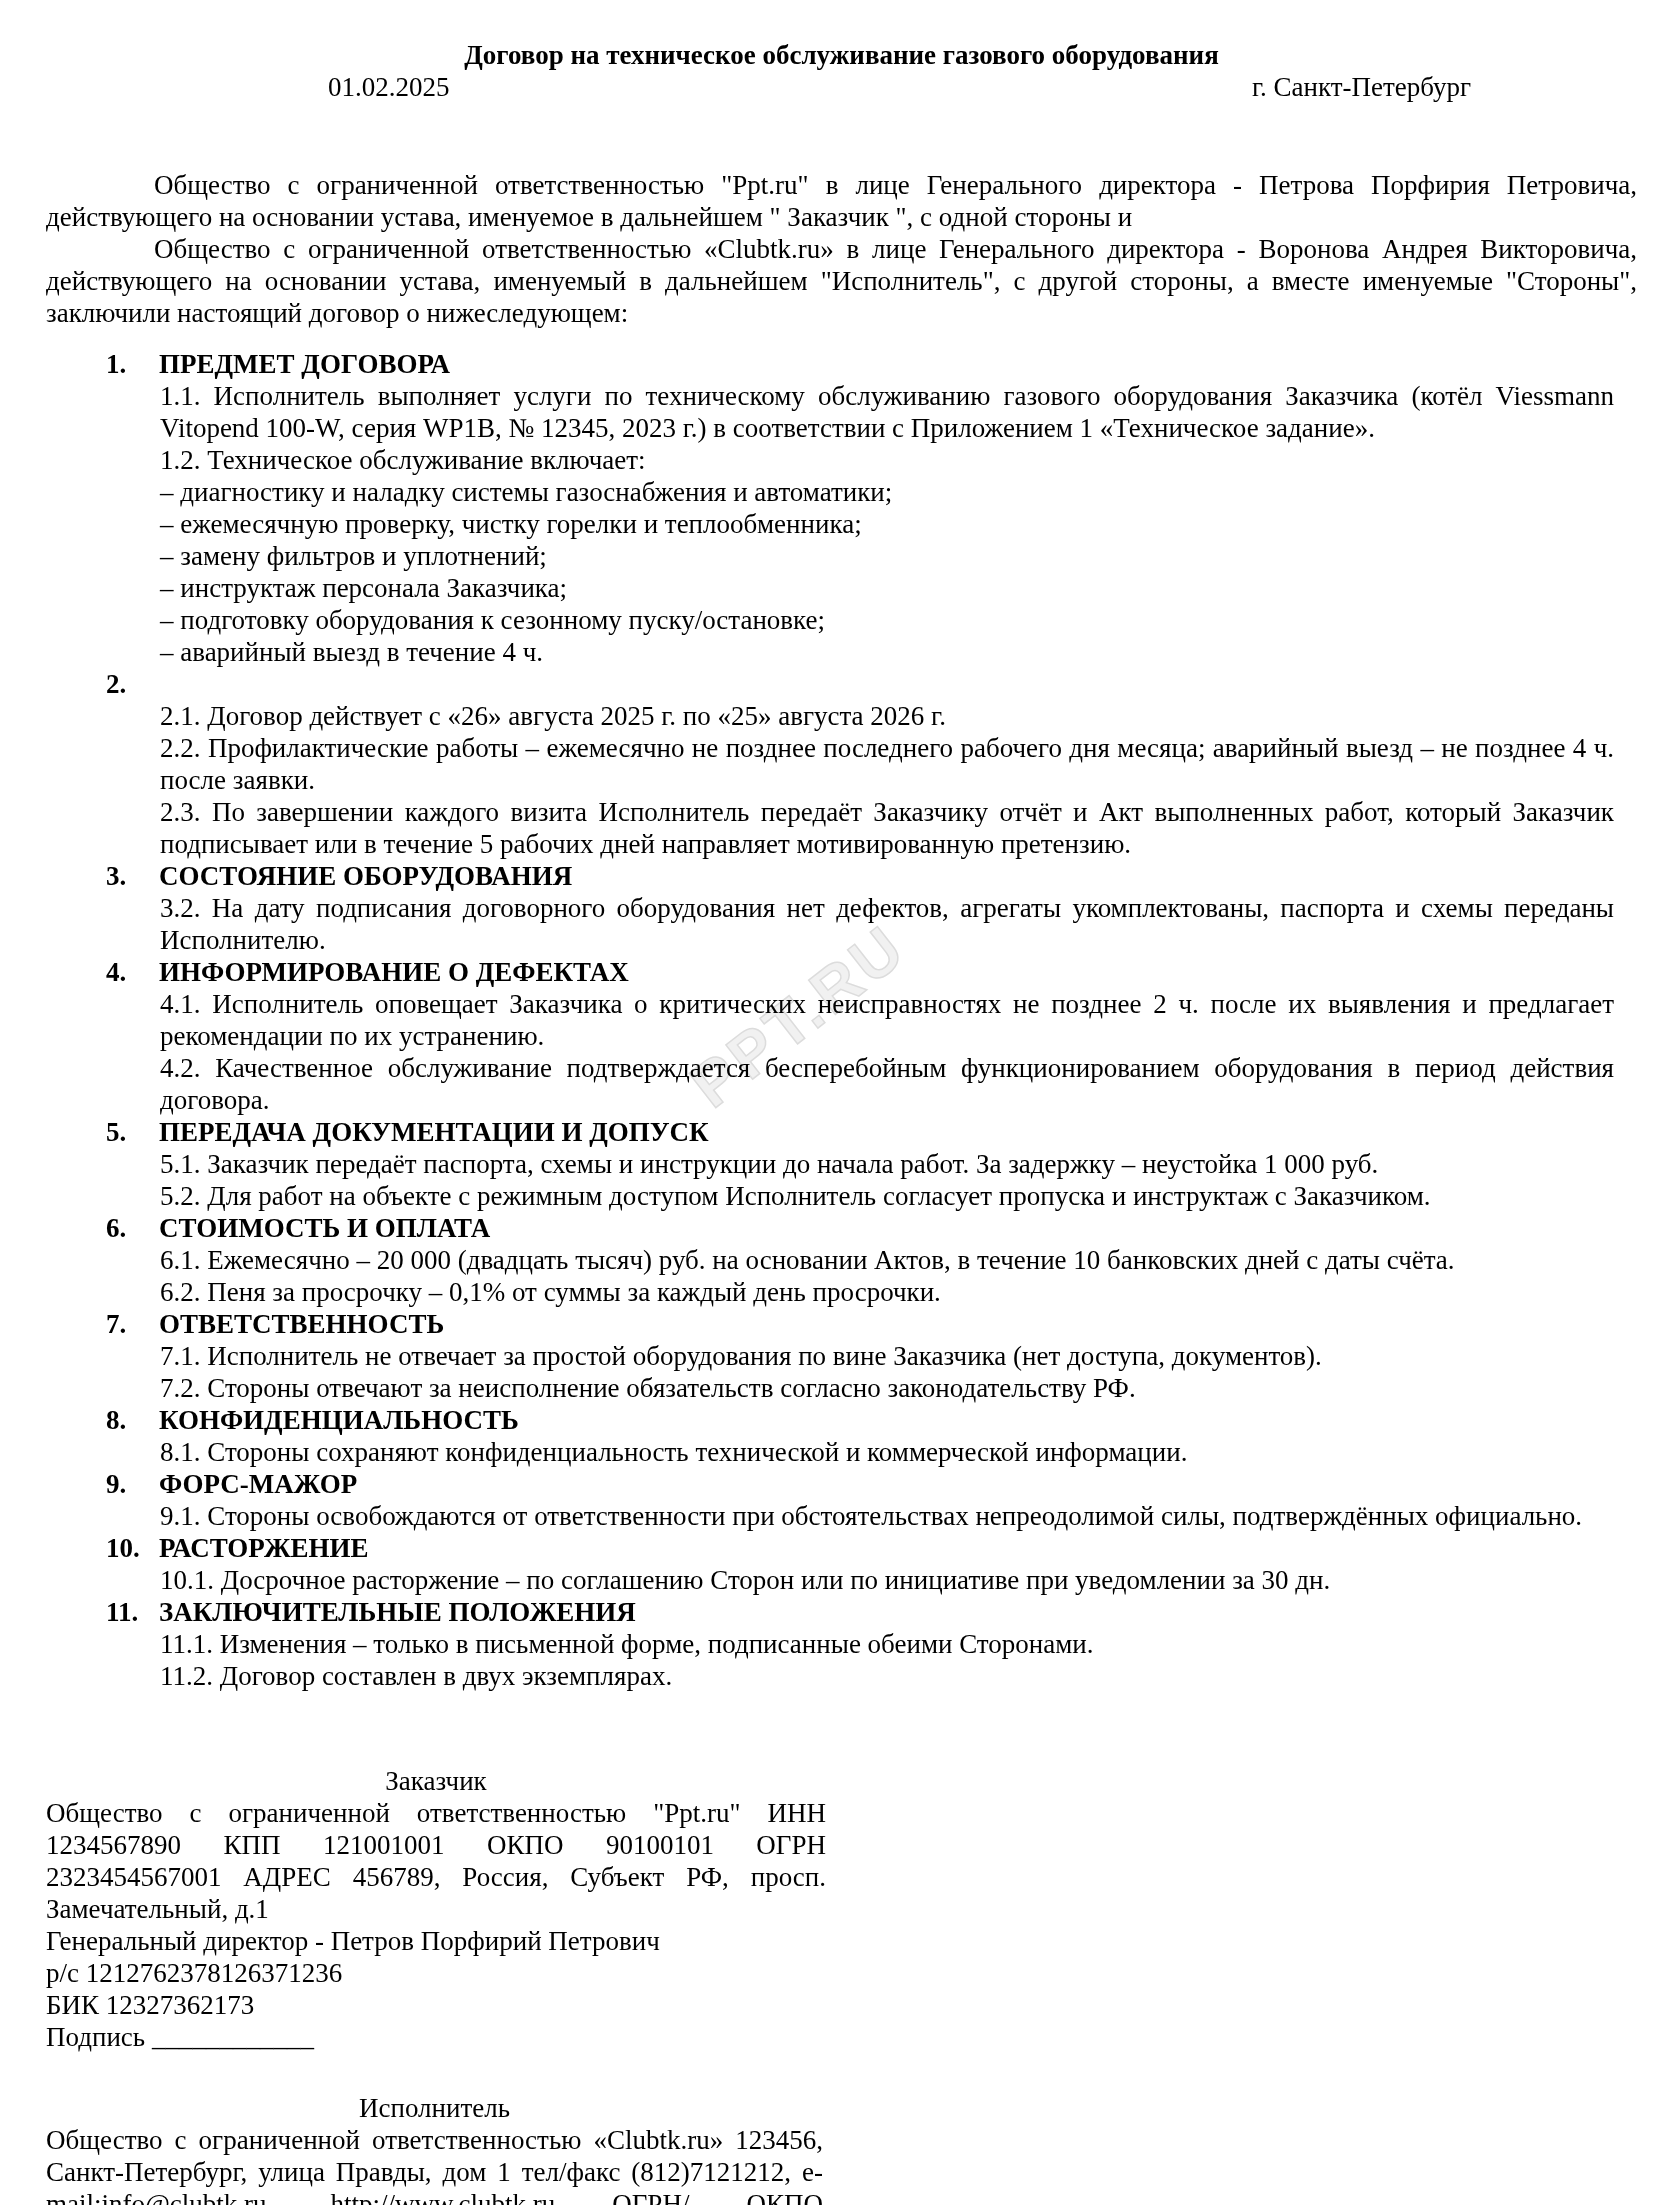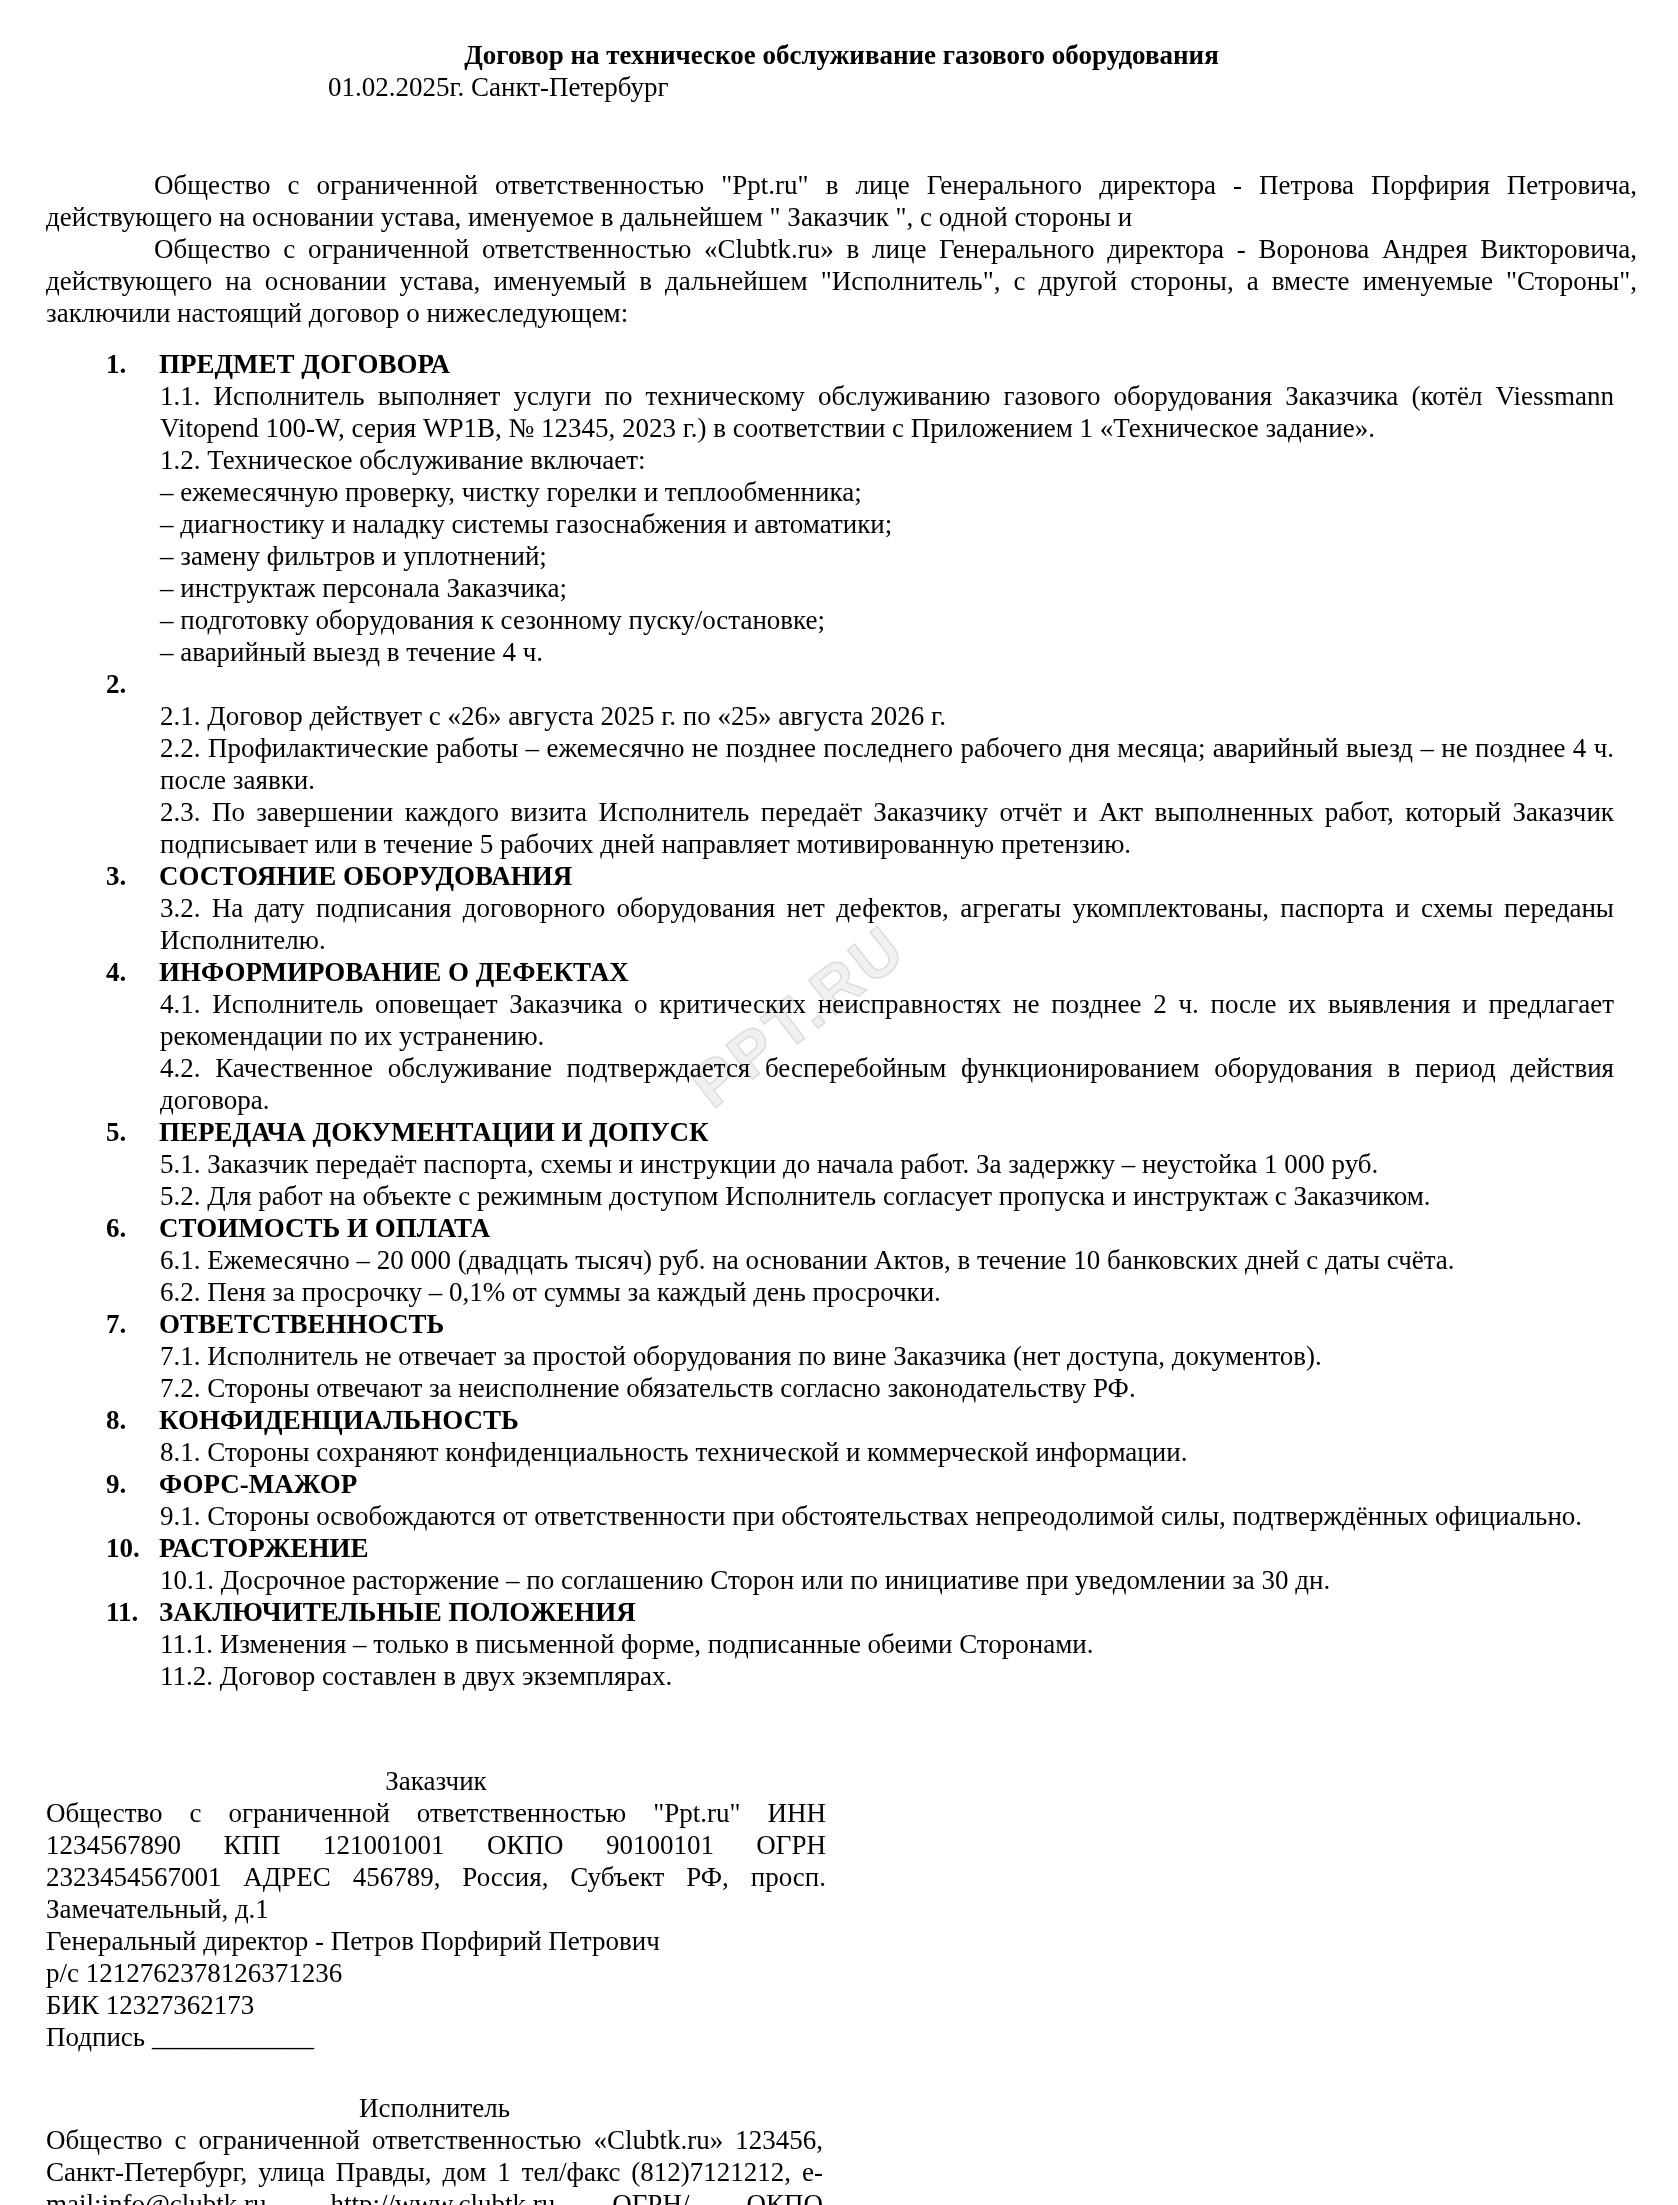--- a/index.html
+++ b/index.html
@@ -11,21 +11,21 @@
     font-size: 27px;
     line-height: 32px;
     overflow: hidden;
     position: relative;
   }
   .page { position: relative; z-index: 1; padding: 39px 42px 0 46px; }
 
   .title { text-align: center; font-weight: bold; }
 
   .dateline {
-    display: flex; justify-content: flex-start;
+    display: flex; justify-content: space-between;
     padding-left: 282px; padding-right: 166px;
   }
 
   .preamble { margin-top: 66px; }
   .preamble p { margin: 0; text-indent: 108px; text-align: justify; }
 
   .sections { margin-top: 19.3px; }
   .sec-head { display: flex; font-weight: bold; margin-right: 23px; }
   .sec-num { flex: 0 0 53px; margin-left: 60px; }
   .section p { margin: 0 23px 0 114px; text-align: justify; }
@@ -73,22 +73,22 @@
   </div>
 
   <div class="sections" id="sections">
       <div class="section">
         <div class="sec-head">
           <span class="sec-num">1.</span>
           <span class="sec-title">ПРЕДМЕТ ДОГОВОРА</span>
         </div>
         <p>1.1. Исполнитель выполняет услуги по техническому обслуживанию газового оборудования Заказчика (котёл Viessmann Vitopend 100-W, серия WP1B, № 12345, 2023 г.) в соответствии с Приложением 1 «Техническое задание».</p>
         <p>1.2. Техническое обслуживание включает:</p>
+        <p>– диагностику и наладку системы газоснабжения и автоматики;</p>
         <p>– ежемесячную проверку, чистку горелки и теплообменника;</p>
-        <p>– диагностику и наладку системы газоснабжения и автоматики;</p>
         <p>– замену фильтров и уплотнений;</p>
         <p>– инструктаж персонала Заказчика;</p>
         <p>– подготовку оборудования к сезонному пуску/остановке;</p>
         <p>– аварийный выезд в течение 4 ч.</p>
       </div>
       <div class="section">
         <div class="sec-head">
           <span class="sec-num">2.</span>
         </div>
         <p>2.1. Договор действует с «26» августа 2025 г. по «25» августа 2026 г.</p>

